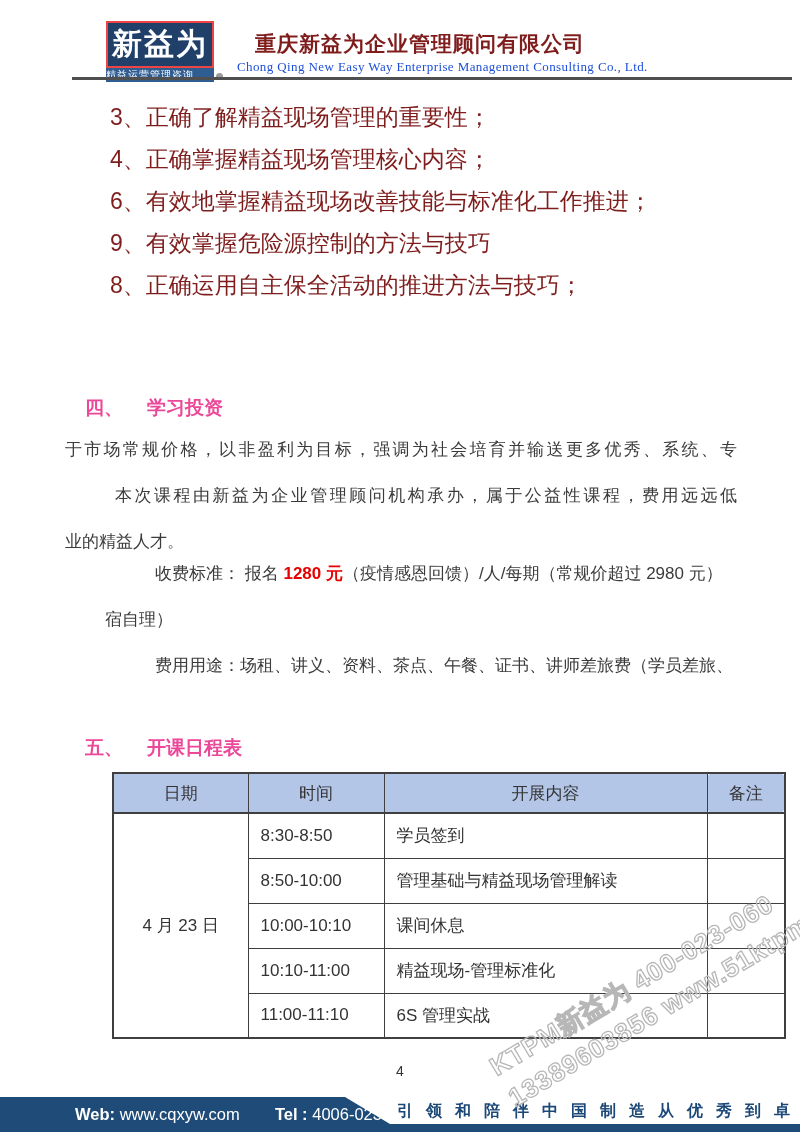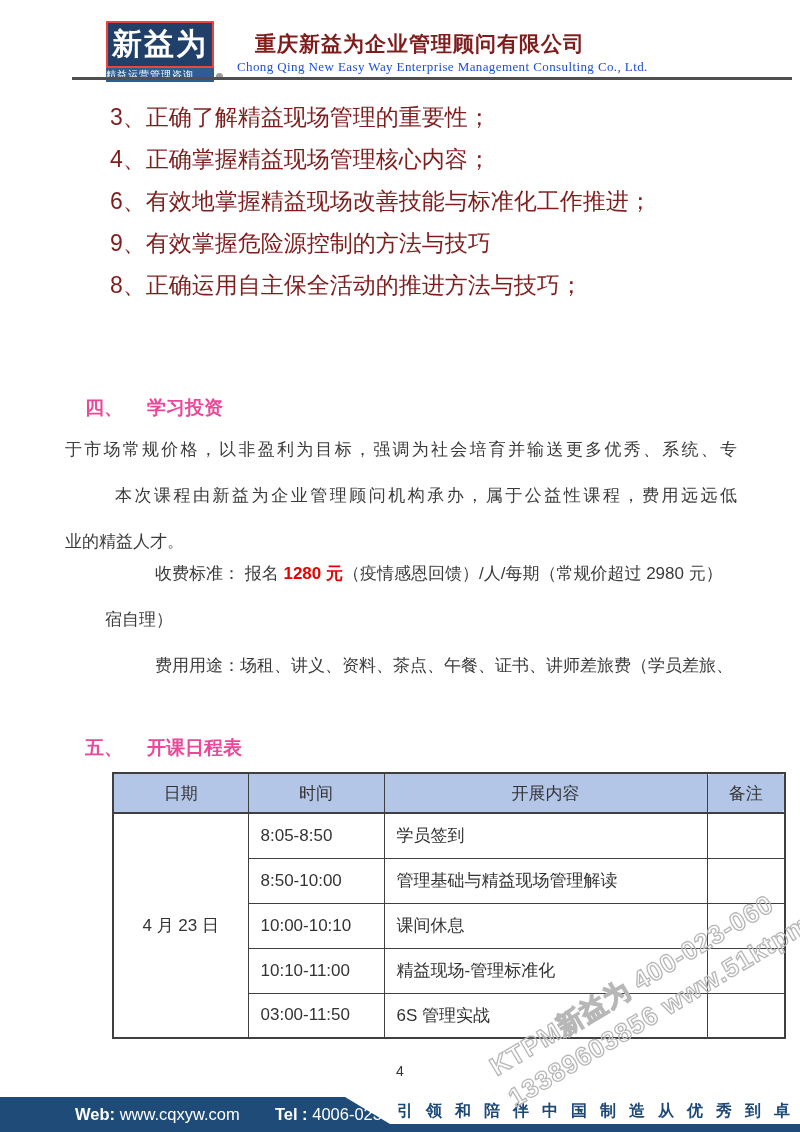--- a/index.html
+++ b/index.html
@@ -133,41 +133,41 @@
       <tr>
         <th class="col-date">日期</th>
         <th class="col-time">时间</th>
         <th class="col-content">开展内容</th>
         <th class="col-note">备注</th>
       </tr>
     </thead>
     <tbody>
       <tr>
         <td class="cell-date" rowspan="5">4 月 23 日</td>
-        <td class="cell-time">8:05-8:50</td>
+        <td class="cell-time">8:30-8:50</td>
         <td class="cell-content">学员签到</td>
         <td class="cell-note"></td>
       </tr>
       <tr>
         <td class="cell-time">8:50-10:00</td>
         <td class="cell-content">管理基础与精益现场管理解读</td>
         <td class="cell-note"></td>
       </tr>
       <tr>
         <td class="cell-time">10:00-10:10</td>
         <td class="cell-content">课间休息</td>
         <td class="cell-note"></td>
       </tr>
       <tr>
         <td class="cell-time">10:10-11:00</td>
         <td class="cell-content">精益现场-管理标准化</td>
         <td class="cell-note"></td>
       </tr>
       <tr>
-        <td class="cell-time">03:00-11:50</td>
+        <td class="cell-time">11:00-11:10</td>
         <td class="cell-content">6S 管理实战</td>
         <td class="cell-note"></td>
       </tr>
     </tbody>
   </table>
 
   <div class="watermark">
     <div>KTPM新益为 400-023-060</div>
     <div>13389603856 www.51ktpm.com</div>
   </div>

